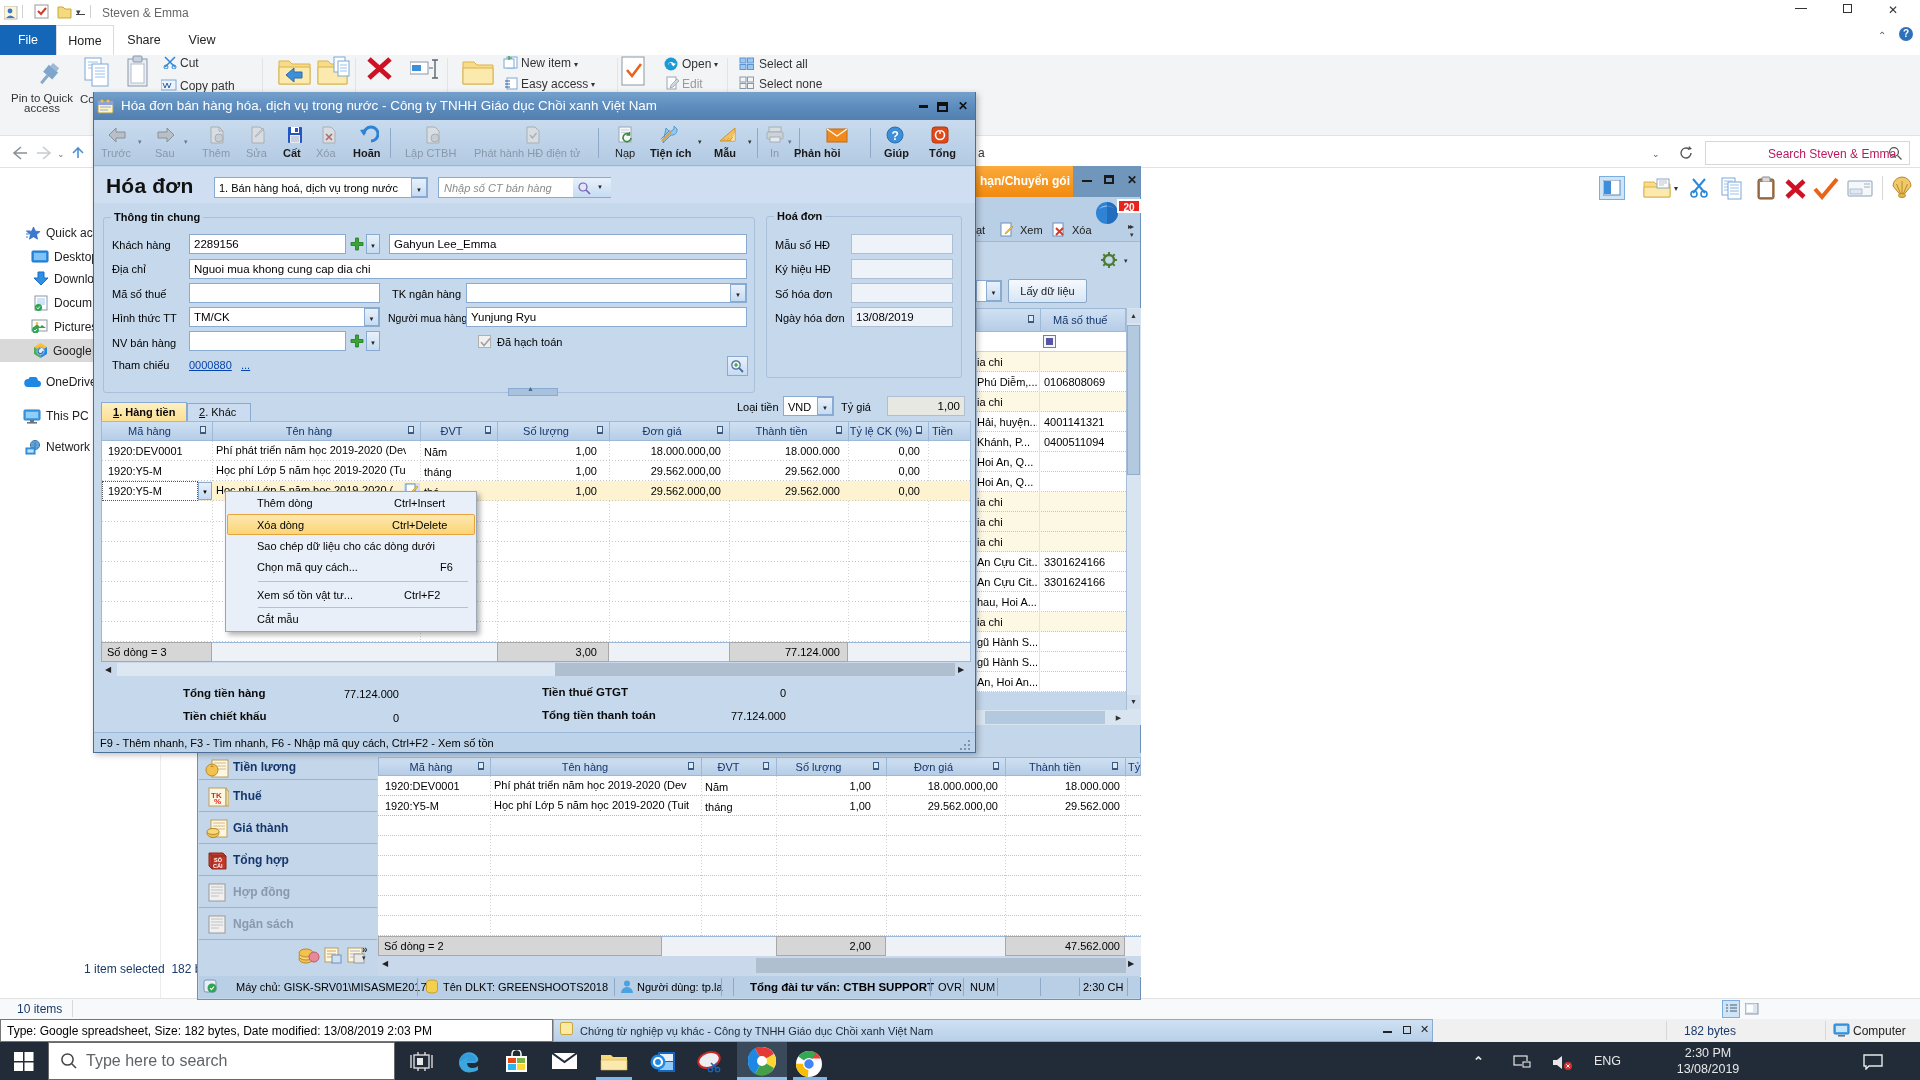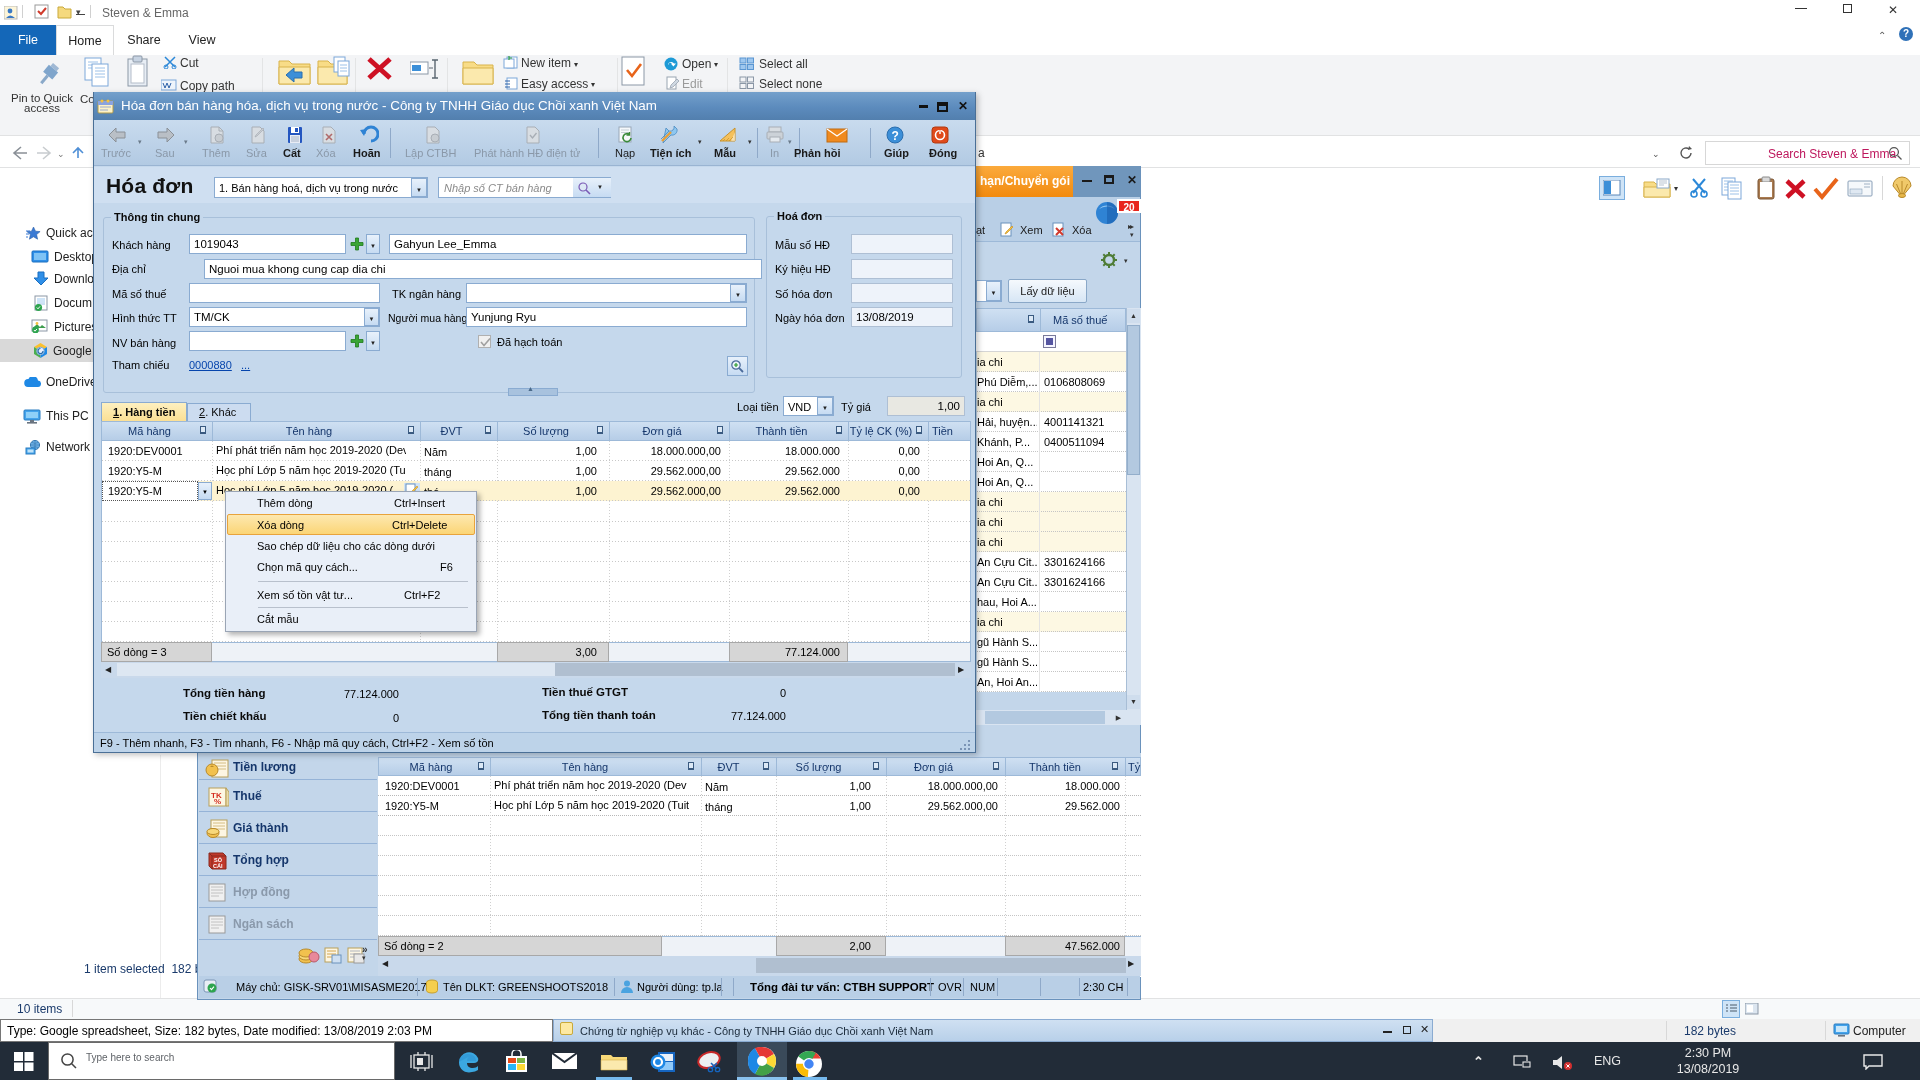--- a/index.html
+++ b/index.html
@@ -279,21 +279,21 @@
     <rect x="0" y="0" width="9" height="9" fill="#fff"></rect>
     <rect x="10.5" y="0" width="9" height="9" fill="#fff"></rect>
     <rect x="0" y="10.5" width="9" height="9" fill="#fff"></rect>
     <rect x="10.5" y="10.5" width="9" height="9" fill="#fff"></rect>
   </svg>
 <div class="ab" style="left:48px;top:1042px;width:347px;height:38px;background:#fff;border:1px solid #6a6a6a"></div>
 <svg class="ab" style="left:60px;top:1052px" width="18" height="18">
     <circle cx="7.5" cy="7.5" r="5.6" stroke="#444" fill="none" stroke-width="1.5"></circle>
     <path d="M11.5 11.5 L16 16" stroke="#444" stroke-width="1.5"></path>
   </svg>
-<div class="ab" style="left:86px;top:1052px;font-size:10px;color:#5f6368">Type here to search</div>
+<div class="ab" style="left:86px;top:1052px;font-size:16px;color:#5f6368">Type here to search</div>
 
 <svg class="ab" style="left:410px;top:1052px" width="24" height="19">
     <rect x="4" y="3" width="15" height="13" fill="none" stroke="#e8e8e8" stroke-width="1.3"></rect>
     <path d="M1 3 v13 M22 3 v13 M8 0 v3 M15 0 v3 M8 16 v3 M15 16 v3" stroke="#e8e8e8" stroke-width="1.3"></path>
     <rect x="7" y="6" width="6" height="7" fill="#e8e8e8"></rect>
   </svg>
 <svg class="ab" style="left:457px;top:1050px" width="24" height="23">
     <path d="M2 12 a10 10 0 0 1 19-4 c1 3-1 5-4 5 h-7 c0 3 2 5 6 5 2 0 4-1 5-2 v4 c-2 1-4 2-6 2 a10 10 0 0 1 -13-10z" fill="#3ba7e0"></path>
     <path d="M2 12 c0-6 5-8 9-8 5 0 8 3 8 7 h-9 c0-2 1-4 3-5" fill="#2b8fd0" opacity=".5"></path>
   </svg>
@@ -735,21 +735,21 @@
     <circle cx="9" cy="9" r="8" fill="#3c8fd8" stroke="#2b6eae"></circle>
     <text x="5.5" y="13.5" font-size="12" fill="#fff" font-weight="bold">?</text>
   </svg>
 <div class="ab b f11" style="left:884px;top:147px;color:#1a1a1a">Giúp</div>
 <svg class="ab" style="left:931px;top:126px" width="18" height="18">
     <rect x="1" y="1" width="16" height="16" rx="3" fill="#e04a1a" stroke="#b03a10"></rect>
     <circle cx="9" cy="9" r="4.5" fill="none" stroke="#fff" stroke-width="1.6"></circle>
     <rect x="8" y="3" width="2" height="5" fill="#e04a1a"></rect>
     <rect x="8.3" y="4" width="1.4" height="4" fill="#fff"></rect>
   </svg>
-<div class="ab b f11" style="left:929px;top:147px;color:#1a1a1a">Đóng</div>
+<div class="ab b f11" style="left:929px;top:147px;color:#1a1a1a">Tổng</div>
 <div class="ab" style="left:870px;top:128px;width:1px;height:30px;background:#8fa9c9"></div>
 
 <div class="ab" style="left:94px;top:167px;width:881px;height:36px;background:#cfdff1"></div>
 <div class="ab b" style="left:106px;top:174px;font-size:21px;color:#111;letter-spacing:.2px">Hóa đơn</div>
 <div class="ab" style="left:214px;top:177px;width:214px;height:21px;background:#fff;border:1px solid #8aabd1"></div>
 <div class="ab f11" style="left:219px;top:182px;color:#000">1. Bán hàng hoá, dịch vụ trong nước</div>
 <div class="ddb" style="left:411px;top:178px;width:16px;height:19px;line-height:19px"></div>
 <div class="ab" style="left:438px;top:177px;width:173px;height:21px;background:#fff;border:1px solid #8aabd1"></div>
 <div class="ab f11" style="left:444px;top:182px;color:#8a8a8a;font-style:italic">Nhập số CT bán hàng</div>
 <div class="ab" style="left:573px;top:178px;width:38px;height:19px;background:linear-gradient(#e8f1fb,#c6dbf2)"></div>
@@ -759,28 +759,28 @@
   </svg>
 <div class="ab" style="left:597px;top:184px;font-size:6px;color:#222">▼</div>
 
 <div class="ab" style="left:103px;top:217px;width:652px;height:176px;border:1px solid #a8c0da;border-radius:3px"></div>
 <div class="ab b f11" style="left:111px;top:211px;background:#c5d8ec;padding:0 3px;color:#0a0a0a">Thông tin chung</div>
 
 <div class="ab" style="left:766px;top:216px;width:196px;height:162px;border:1px solid #a8c0da;border-radius:3px"></div>
 <div class="ab b f11" style="left:774px;top:210px;background:#c5d8ec;padding:0 3px;color:#0a0a0a">Hoá đơn</div>
 
 <div class="ab f11" style="left:112px;top:239px;color:#000">Khách hàng</div>
-<div class="tb" style="left:189px;top:234px;width:157px;height:20px">1019043</div>
+<div class="tb" style="left:189px;top:234px;width:157px;height:20px">2289156</div>
 <svg class="ab" style="left:349px;top:236px" width="16" height="16">
     <path d="M6.5 2 h3 v4.5 H14 v3 H9.5 V14 h-3 V9.5 H2 v-3 h4.5z" fill="#3aa535" stroke="#1e7a1a" stroke-width=".8"></path>
   </svg>
 <div class="ddb" style="left:366px;top:234px;width:14px;height:20px;line-height:20px"></div>
 <div class="tb" style="left:389px;top:234px;width:358px;height:20px">Gahyun Lee_Emma</div>
 <div class="ab f11" style="left:112px;top:263px;color:#000">Địa chỉ</div>
-<div class="tb" style="left:204px;top:259px;width:558px;height:20px">Nguoi mua khong cung cap dia chi</div>
+<div class="tb" style="left:189px;top:259px;width:558px;height:20px">Nguoi mua khong cung cap dia chi</div>
 <div class="ab f11" style="left:112px;top:288px;color:#000">Mã số thuế</div>
 <div class="tb" style="left:189px;top:283px;width:191px;height:20px"></div>
 <div class="ab f11" style="left:392px;top:288px;color:#000">TK ngân hàng</div>
 <div class="tb" style="left:466px;top:283px;width:281px;height:20px"></div>
 <div class="ddb" style="left:730px;top:284px;width:16px;height:18px;line-height:18px"></div>
 <div class="ab f11" style="left:112px;top:312px;color:#000">Hình thức TT</div>
 <div class="tb" style="left:189px;top:307px;width:191px;height:20px">TM/CK</div>
 <div class="ddb" style="left:364px;top:308px;width:15px;height:18px;line-height:18px"></div>
 <div class="ab" style="left:388px;top:312px;color:#000;font-size:10.5px">Người mua hàng</div>
 <div class="tb" style="left:466px;top:307px;width:281px;height:20px">Yunjung Ryu</div>

